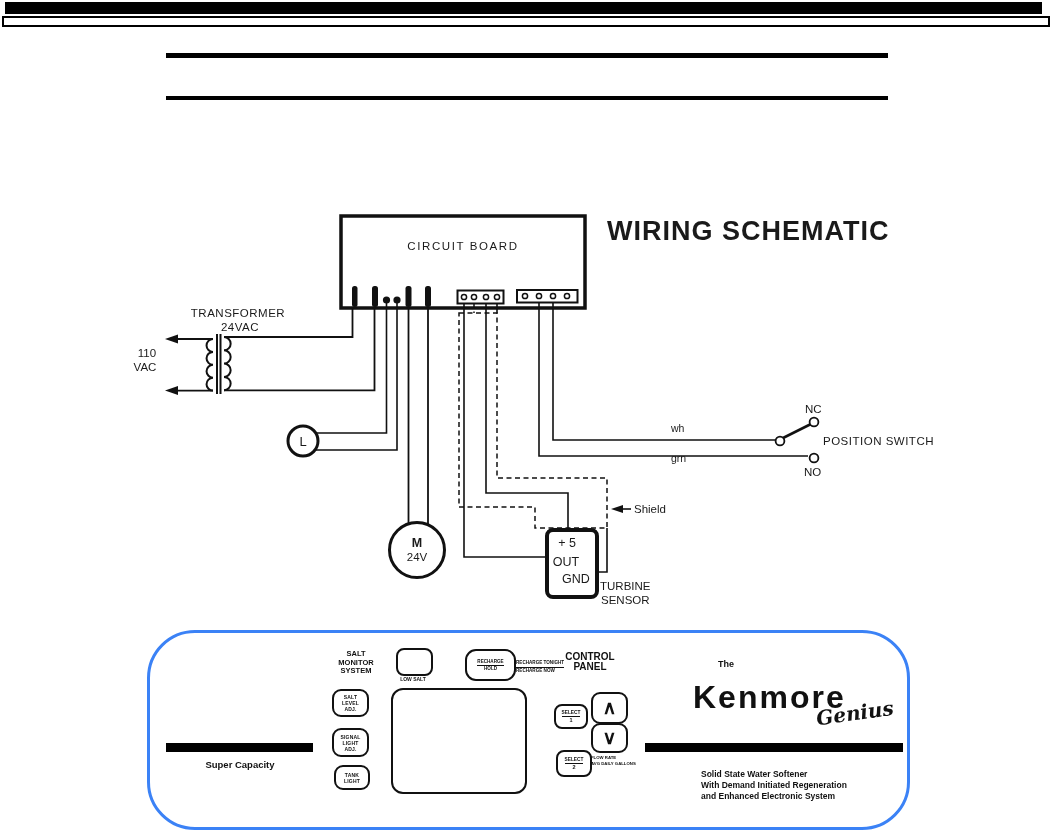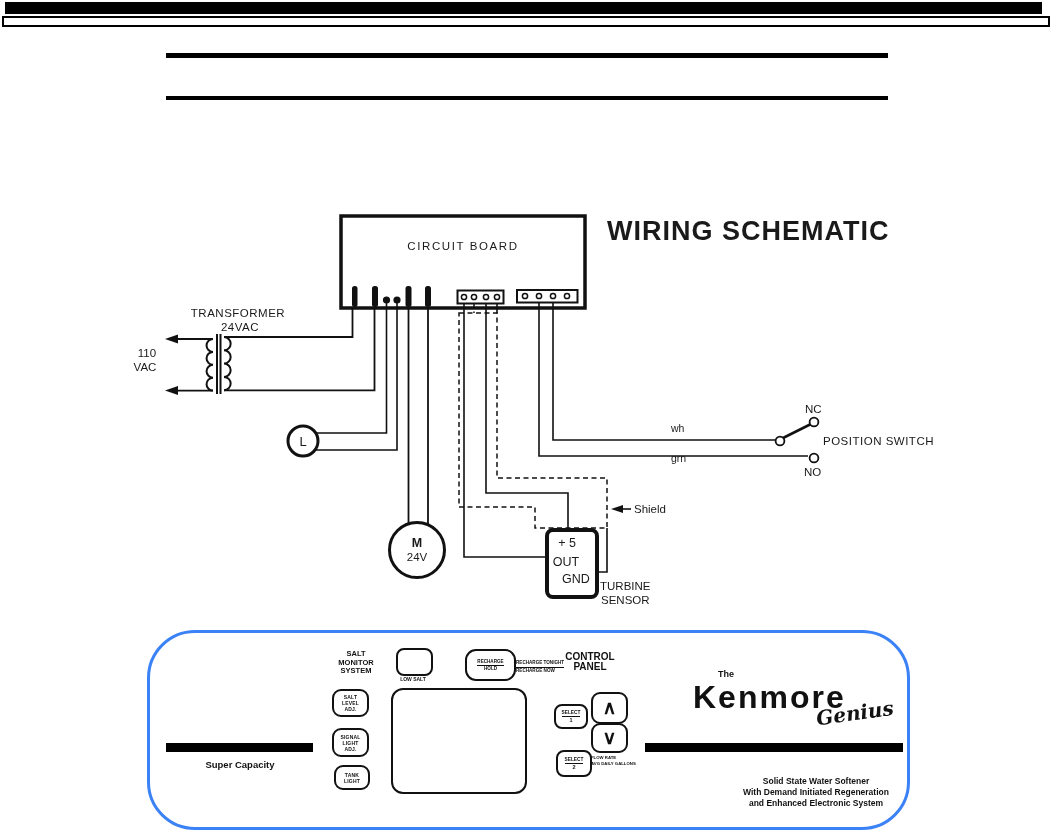--- a/index.html
+++ b/index.html
@@ -184,24 +184,24 @@
     <div class="pbtn" style="left:406px;top:117px;width:32px;height:23px;border-radius:8px;">
       <span class="underl" style="font-size:4.8px;line-height:5px;">SELECT</span>
       <span style="font-size:5.5px;line-height:6px;">2</span>
     </div>
     <div class="lbl" style="left:441px;top:122px;width:52px;font-size:4.3px;line-height:5.5px;text-align:left;">FLOW RATE
 AVG DAILY GALLONS</div>
 
     <div class="blackbar" style="left:16px;top:110px;width:147px;height:9px;"></div>
     <div class="lbl" style="left:40px;top:126px;width:100px;font-size:9.5px;">Super Capacity</div>
 
-    <div class="lbl" style="left:568px;top:36px;width:30px;font-size:9px;text-align:left;">The</div>
+    <div class="lbl" style="left:568px;top:26px;width:30px;font-size:9px;text-align:left;">The</div>
     <div class="lbl" style="left:543px;top:46px;width:215px;font-size:32px;letter-spacing:2px;font-weight:700;text-align:left;">Kenmore</div>
     <div style="position:absolute;left:666px;top:68px;width:80px;font-family:'DejaVu Serif',serif;
                 font-style:italic;font-weight:bold;font-size:20px;transform:rotate(-8deg);color:#111;">Genius</div>
 
     <div class="blackbar" style="left:495px;top:110px;width:258px;height:9px;"></div>
-    <div class="lbl" style="left:551px;top:143px;width:230px;font-size:8.5px;line-height:11px;text-align:center;">Solid State Water Softener
+    <div class="lbl" style="left:551px;top:136px;width:230px;font-size:8.5px;line-height:11px;text-align:left;">Solid State Water Softener
 With Demand Initiated Regeneration
 and Enhanced Electronic System</div>
   </div>
 
 </div>
 
 </body></html>

